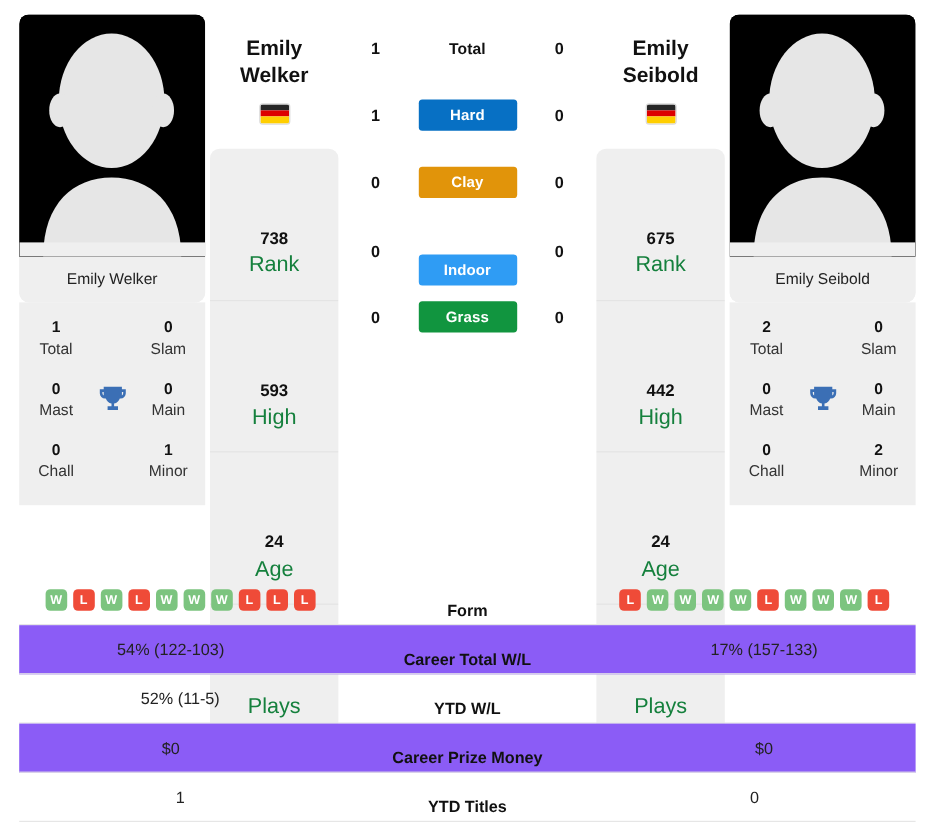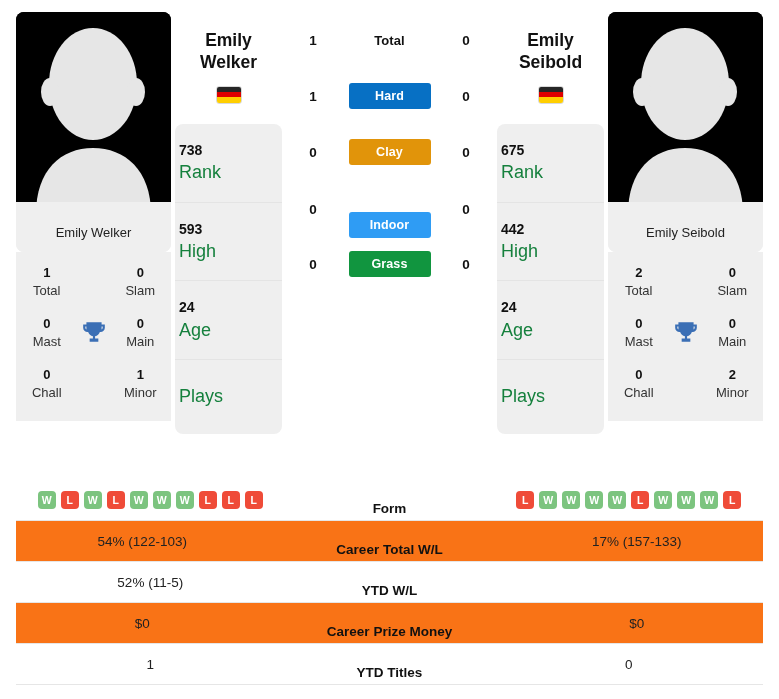--- a/index.html
+++ b/index.html
@@ -48,21 +48,21 @@
     display: flex; flex-direction: column; border: 1px solid rgba(0,0,0,.15);
   }
   .flag i { display: block; flex: 1; }
   .flag .b { background: #262626; }
   .flag .r { background: #dd0000; }
   .flag .y { background: #ffce00; }
 
   .rankcard {
     margin-top: 20px; background: #efefef; border-radius: 8px; overflow: hidden;
   }
-  .rankrow { padding: 17px 4px 16px 4px; border-bottom: 1px solid #e4e4e4; }
+  .rankrow { padding: 17px 4px 16px 4px; text-align: center; border-bottom: 1px solid #e4e4e4; margin-top: 48px; }
   .rankrow:last-child { border-bottom: none; }
   .rankrow .num { font-size: 14px; font-weight: bold; color: #111; line-height: 1.4; }
   .rankrow .lbl { font-size: 18px; color: #15803d; line-height: 1.4; }
   .rankrow.plays { padding: 24px 4px 25px 4px; }
 
   .center-col { flex: 1 1 auto; padding: 0 4px; }
   .h2hrow {
     display: grid; grid-template-columns: 46px 1fr 46px;
     align-items: center; height: 56px;
   }
@@ -76,21 +76,21 @@
   }
   .surface.total { color: #111; background: transparent; font-size: 13px; }
 
   
   .table { position: absolute; left: 16px; top: 480px; width: 747px; }
   .trow {
     display: grid; grid-template-columns: 1fr 210px 1fr;
     align-items: center; min-height: 41px;
     border-bottom: 1px solid #e6e6e6;
   }
-  .trow.alt { background: #f97316; gap: 16px; }
+  .trow.alt { background: #8b5cf6; gap: 16px; }
   .trow .lbl {
     text-align: center; font-size: 13.5px; font-weight: bold; color: #111; margin-top: 16px;
   }
   .trow .val { text-align: center; font-size: 13.5px; color: #222; }
   .formcell { display: flex; justify-content: center; gap: 5px; padding: 6px 0; }
   .fb {
     width: 18px; height: 18px; border-radius: 4px; color: #fff;
     font-size: 10.5px; font-weight: bold;
     display: flex; align-items: center; justify-content: center;
   }

